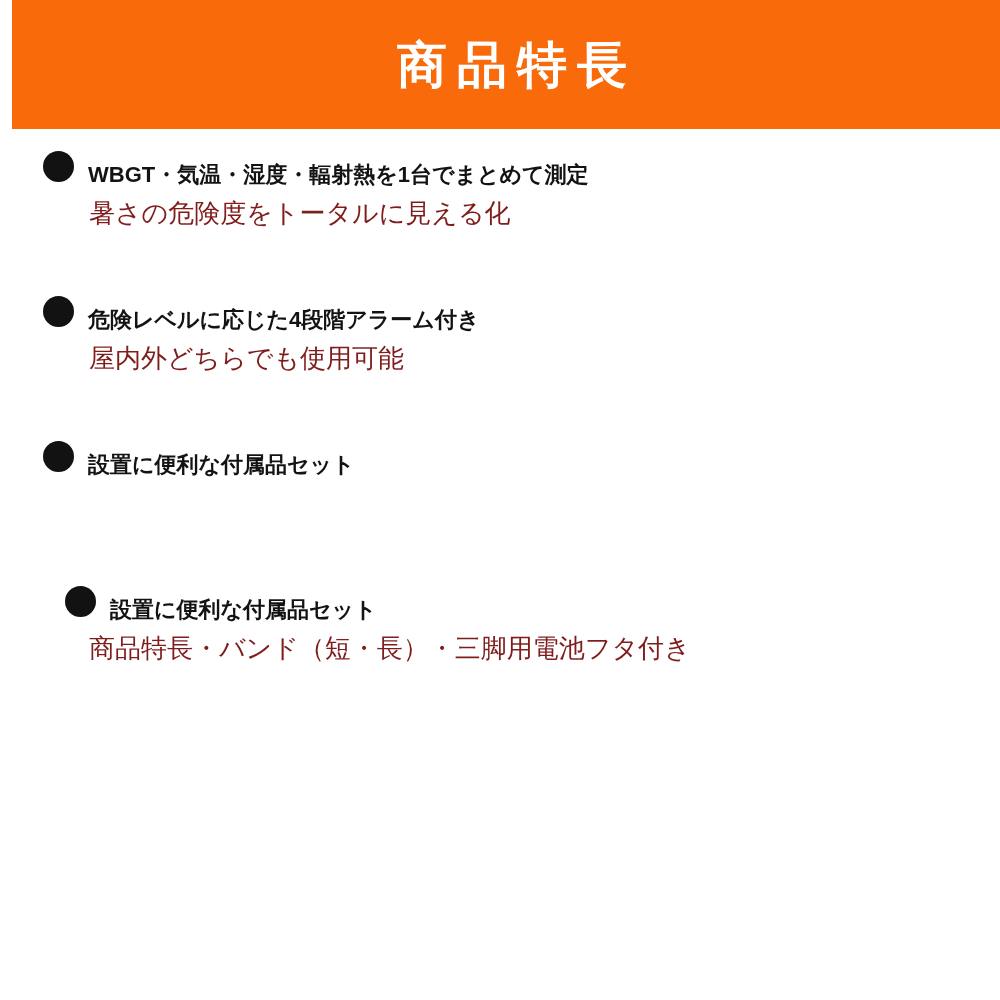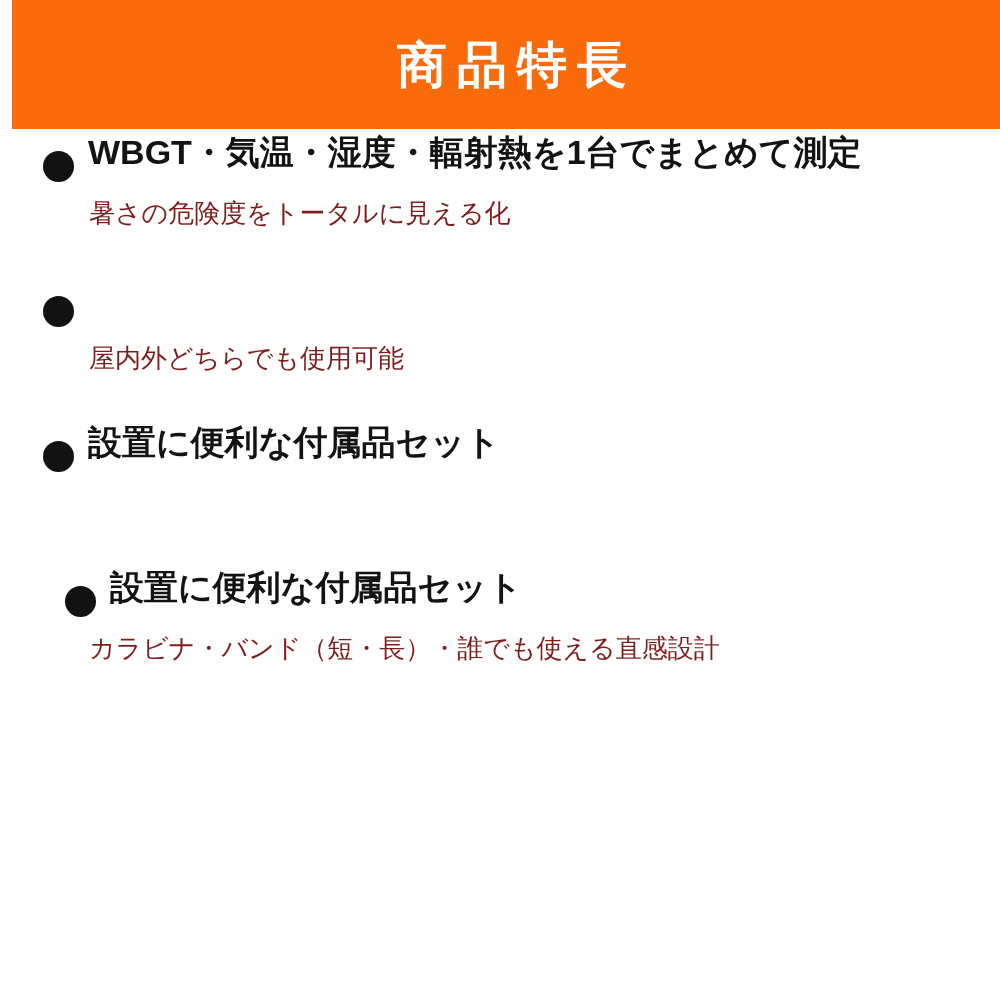--- a/index.html
+++ b/index.html
@@ -79,22 +79,22 @@
     top: 22px;
     width: 31px;
     height: 31px;
     border-radius: 50%;
     background: #121212;
   }
 
   .headline-text {
     position: absolute;
     left: 88px;
-    top: 1px;
-    font-size: 34px;
+    top: 24px;
+    font-size: 22px;
     font-weight: bold;
     color: #131313;
     line-height: 44px;
     white-space: nowrap;
     letter-spacing: 0px;
     font-family: "Liberation Sans", "DejaVu Sans", sans-serif;
   }
 
   .subline-text {
     position: absolute;
@@ -124,34 +124,35 @@
       <div class="feature-headline">
         <span class="bullet-dot"></span>
         <span class="headline-text">WBGT・気温・湿度・輻射熱を1台でまとめて測定</span>
       </div>
       <span class="subline-text">暑さの危険度をトータルに見える化</span>
     </div>
 
     <div class="feature-item">
       <div class="feature-headline">
         <span class="bullet-dot"></span>
+        <span class="headline-text">危険レベルに応じた4段階アラーム付き</span>
       </div>
       <span class="subline-text">屋内外どちらでも使用可能</span>
     </div>
 
     <div class="feature-item">
       <div class="feature-headline">
         <span class="bullet-dot"></span>
         <span class="headline-text">設置に便利な付属品セット</span>
       </div>
     </div>
 
 
     <div class="feature-item last">
       <div class="feature-headline">
         <span class="bullet-dot"></span>
         <span class="headline-text">設置に便利な付属品セット</span>
       </div>
-      <span class="subline-text">カラビナ・バンド（短・長）・誰でも使える直感設計</span>
+      <span class="subline-text">商品特長・バンド（短・長）・三脚用電池フタ付き</span>
     </div>
 
   </div>
 </div>
 
 </body></html>

